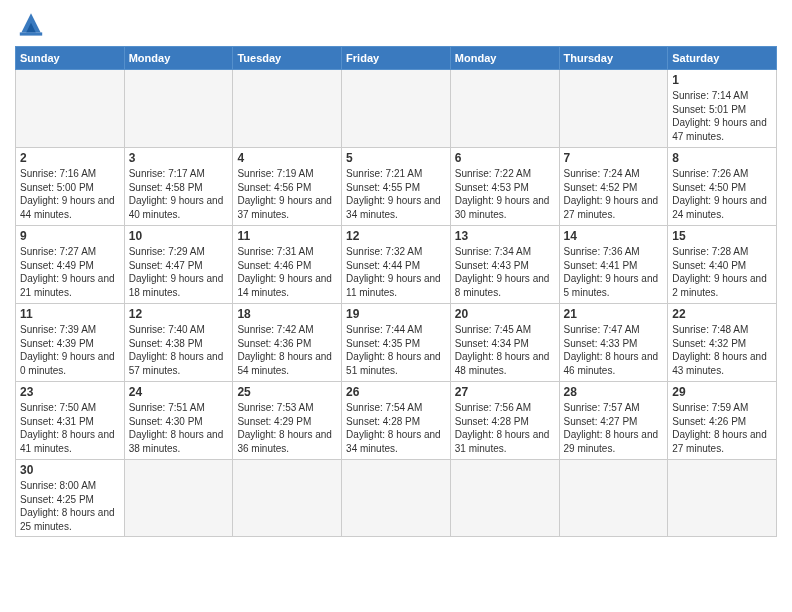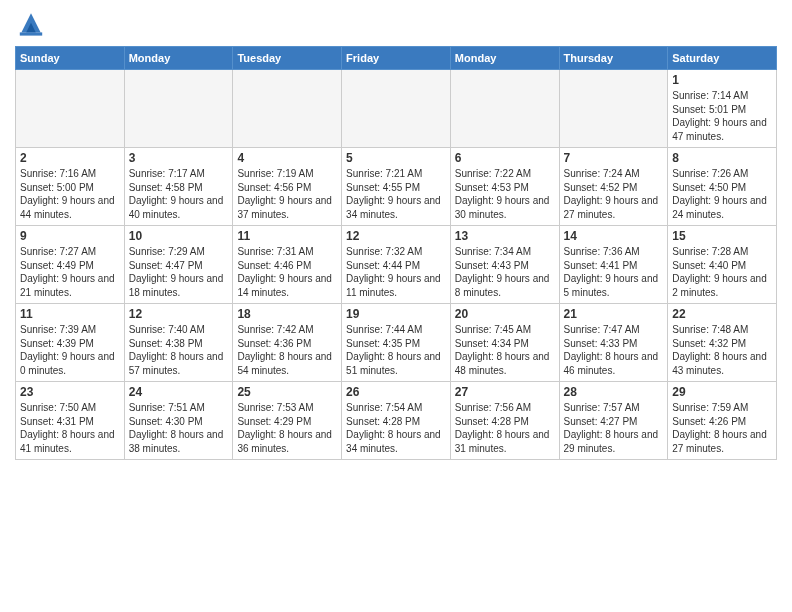--- a/index.html
+++ b/index.html
@@ -311,15 +311,29 @@
 Sunset: 4:27 PM
 Daylight: 8 hours and 29 minutes.</div>
           </td>
           <td>
             <span class="day-number">29</span>
             <div class="day-info">Sunrise: 7:59 AM
 Sunset: 4:26 PM
 Daylight: 8 hours and 27 minutes.</div>
           </td>
         </tr>
+        <tr class="last-row">
+          <td>
+            <span class="day-number">30</span>
+            <div class="day-info">Sunrise: 8:00 AM
+Sunset: 4:25 PM
+Daylight: 8 hours and 25 minutes.</div>
+          </td>
+          <td class="empty"></td>
+          <td class="empty"></td>
+          <td class="empty"></td>
+          <td class="empty"></td>
+          <td class="empty"></td>
+          <td class="empty"></td>
+        </tr>
       </tbody>
   </table>
 </div>
 
 </body></html>

